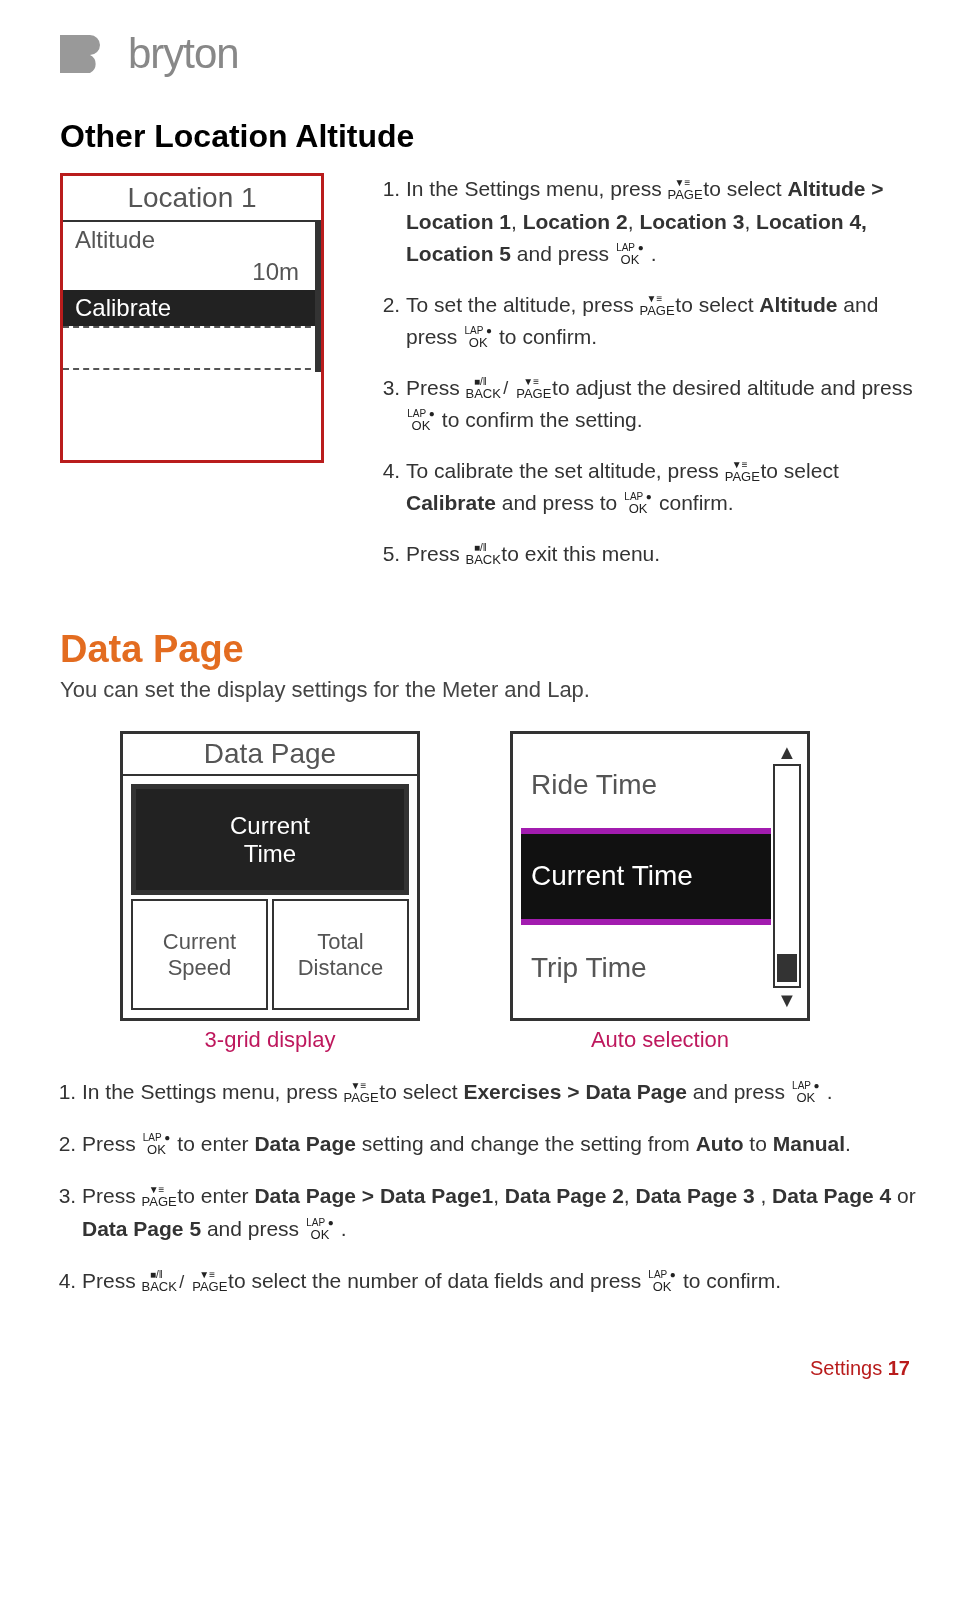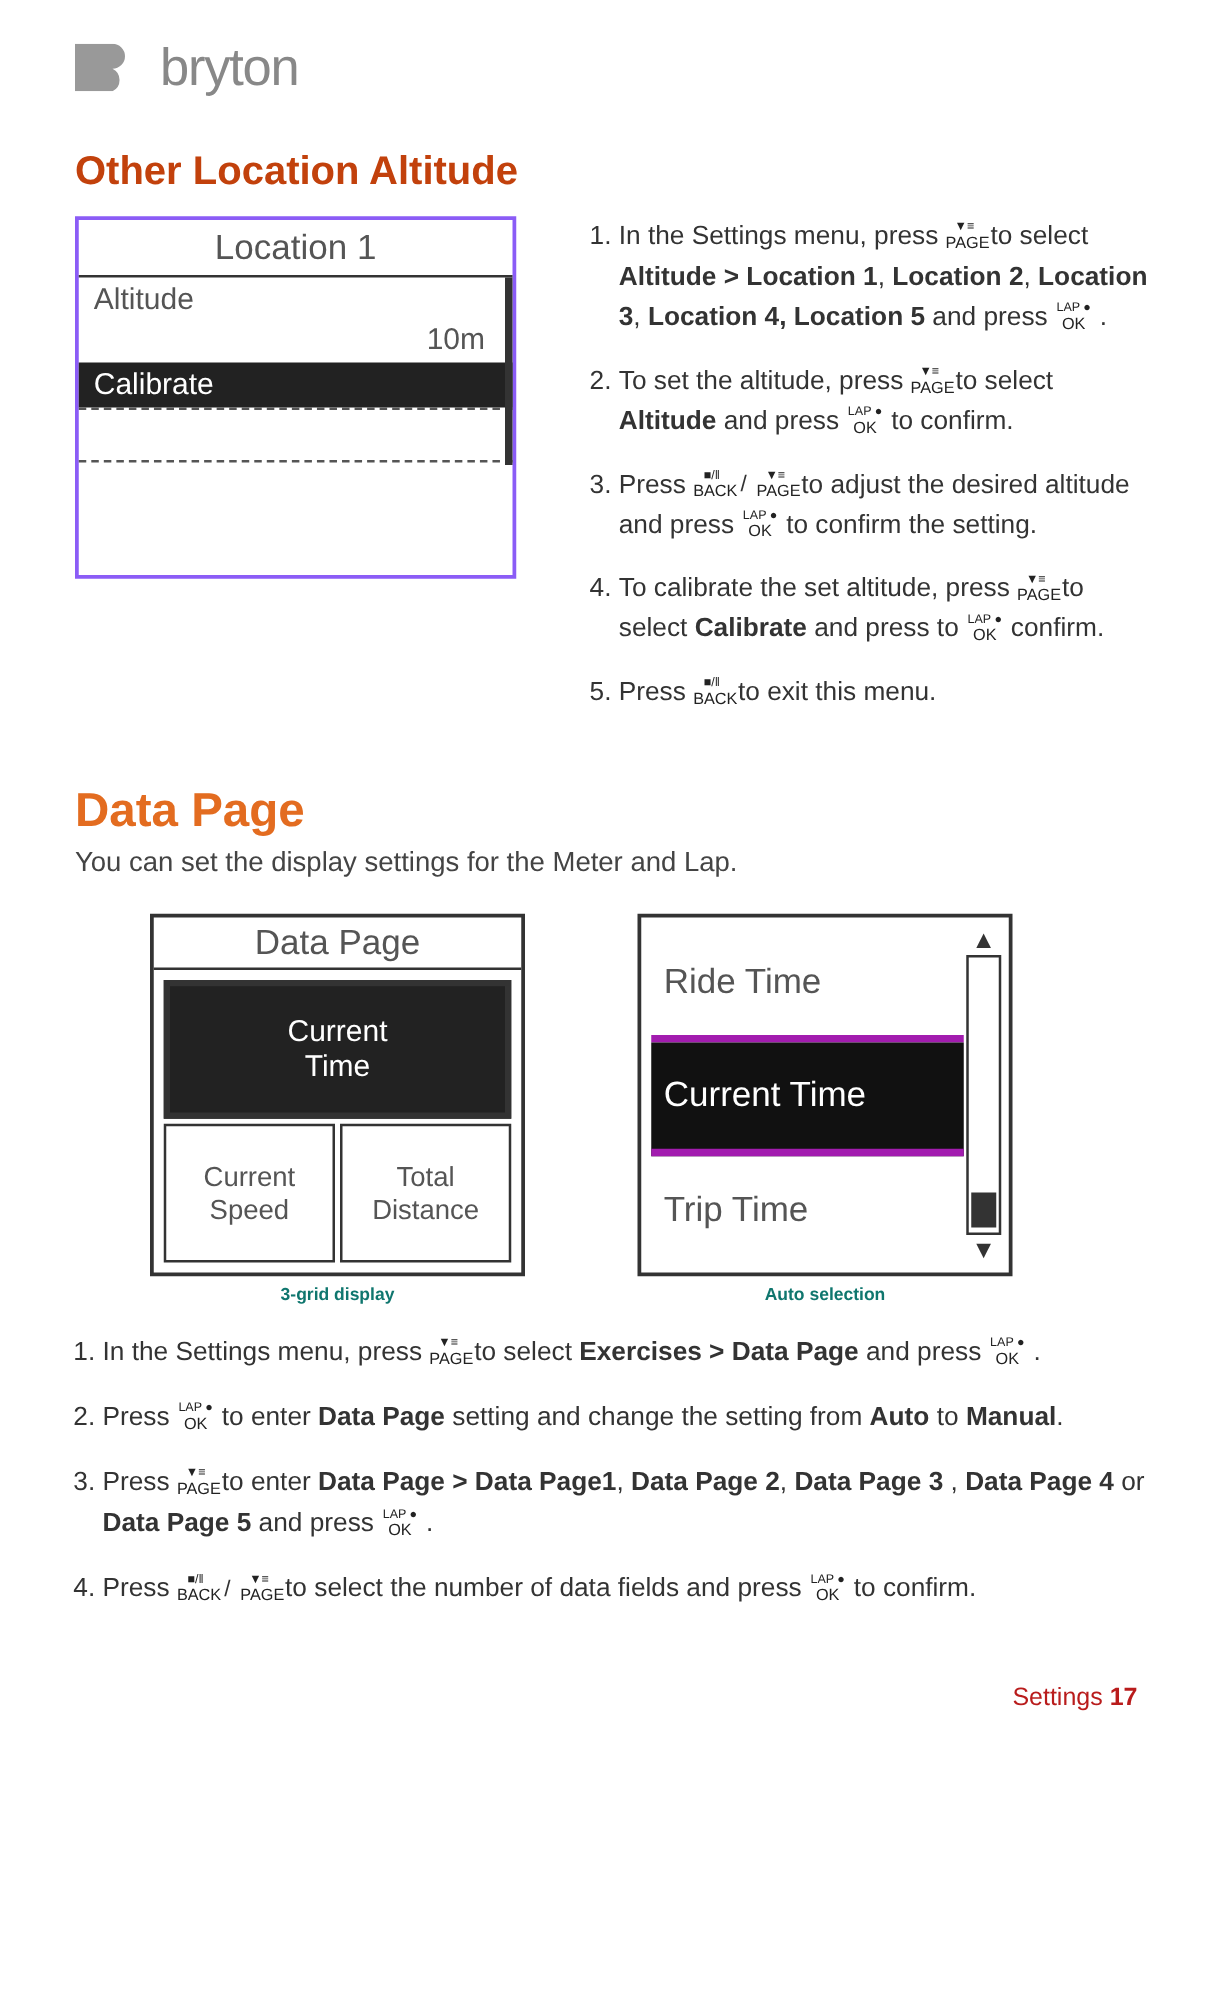--- a/index.html
+++ b/index.html
@@ -8,26 +8,26 @@
     padding: 0;
     font-family: "Segoe UI", "Myriad Pro", Arial, sans-serif;
     color: #333;
     width: 980px;
     background: #fff;
   }
   .content { padding: 30px 60px 40px 60px; }
   .logo-bar { display: flex; align-items: center; gap: 28px; margin-bottom: 40px; }
   .logo-glyph svg { display: block; }
   .logo-text { font-size: 42px; font-weight: 500; color: #888; letter-spacing: -1px; font-family: "Segoe UI", Arial, sans-serif; }
-  .h1 { font-size: 32px; font-weight: 700; color: #c2410c; margin: 0 0 18px 0; }
+  .h1 { font-size: 32px; font-weight: 700; color: #000000; margin: 0 0 18px 0; }
   .h1-orange { color: #e36c20; font-size: 38px; font-weight: 700; margin: 0 0 6px 0; }
   .intro { font-size: 22px; font-weight: 400; color: #444; margin-bottom: 28px; }
   .subh { font-size: 28px; font-weight: 700; color: #333; margin: 0 0 16px 0; }
   .two-col { display: flex; gap: 60px; align-items: flex-start; }
-  .device { border: 3px solid #8b5cf6; width: 353px; height: 290px; display: flex; flex-direction: column; font-family: Arial, sans-serif; }
+  .device { border: 3px solid #b91c1c; width: 264px; height: 290px; display: flex; flex-direction: column; font-family: Arial, sans-serif; }
   .device .title { text-align: center; font-size: 28px; color: #555; padding: 6px 0; border-bottom: 2px solid #333; }
   .device .body { flex: 1; position: relative; padding: 0; }
   .loc-alt { font-size: 24px; color: #555; padding: 4px 12px; }
   .loc-val { text-align: right; font-size: 24px; color: #555; padding: 0 22px 4px 0; }
   .dashed-row { border-top: 2px dashed #555; border-bottom: 2px dashed #555; height: 44px; }
   .loc-sel { background: #222; color: #fff; font-size: 24px; padding: 4px 12px; margin: 0; }
   .loc-scroll { position: absolute; top: 0; right: 0; width: 6px; height: 150px; background: #333; }
   .instr-col { flex: 1; font-size: 21px; line-height: 1.55; color: #333; }
   .instr-col ol { margin: 0; padding-left: 22px; }
   .instr-col li { margin-bottom: 18px; }
@@ -50,21 +50,21 @@
 
   .device3 { border: 3px solid #333; width: 300px; height: 290px; display: flex; position: relative; }
   .sel-list { flex: 1; display: flex; flex-direction: column; padding: 8px 0 8px 8px; }
   .sel-list .row { flex: 1; display: flex; align-items: center; font-size: 28px; padding-left: 10px; color: #555; border-bottom: 6px solid #a21caf; }
   .sel-list .row.selected { background: #111; color: #fff; }
   .sel-list .row:last-child { border-bottom: none; }
   .scroll-col { width: 36px; display: flex; flex-direction: column; padding: 6px 6px 6px 2px; }
   .scroll-col .arrow { height: 24px; display: flex; align-items: center; justify-content: center; font-size: 20px; }
   .scroll-col .track { flex: 1; border: 2px solid #333; position: relative; }
   .scroll-col .thumb { position: absolute; bottom: 4px; left: 2px; right: 2px; height: 28px; background: #333; }
-  .caption { text-align: center; font-size: 14px; color: #0f766e; font-weight: 700; margin-top: 6px; }
+  .caption { text-align: center; font-size: 22px; color: #be185d; font-weight: 400; margin-top: 6px; }
   .instr-full { font-size: 21px; line-height: 1.6; color: #333; margin-top: 22px; }
   .instr-full ol { margin: 0; padding-left: 22px; }
   .instr-full li { margin-bottom: 18px; }
   .footer { text-align: right; font-size: 20px; color: #b91c1c; margin-top: 60px; padding-right: 10px; }
   .footer b { font-weight: 700; }
 </style>
 </head>
 <body>
 
 <div class="content">

